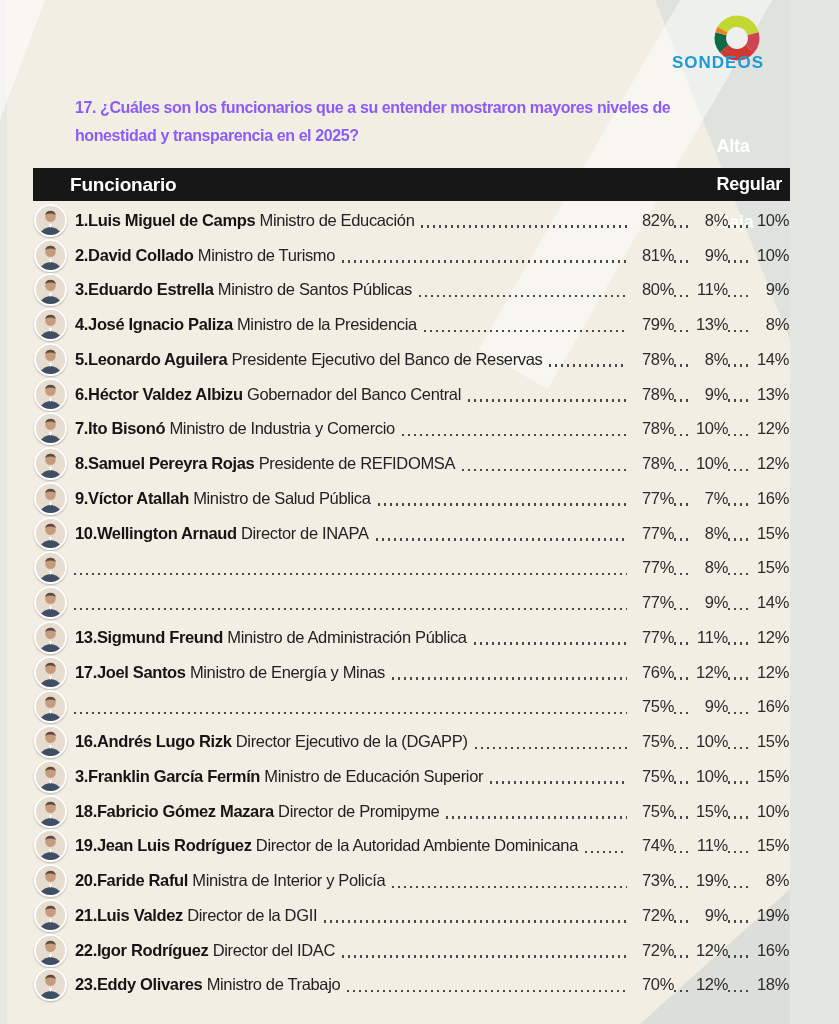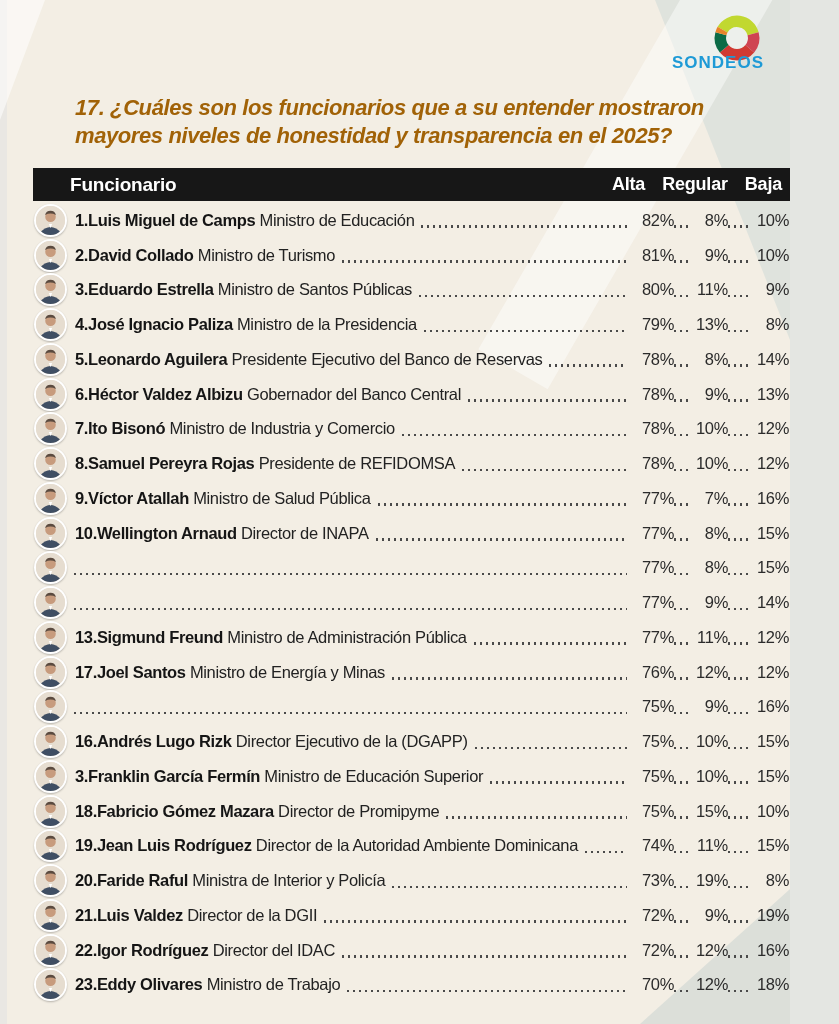--- a/index.html
+++ b/index.html
@@ -18,29 +18,29 @@
     transform:rotate(30deg);}
   .bg-topleft{left:0;top:0;width:120px;height:130px;background:rgba(255,255,255,0.55);
     clip-path:polygon(0 0, 45px 0, 0 120px);}
 
   
   .logo-ring{position:absolute;left:712px;top:13px;width:50px;height:50px;}
   .wordmark{position:absolute;left:672px;top:53px;width:110px;
     font-size:17px;font-weight:bold;color:#1e9ad6;letter-spacing:1px;}
 
   
-  .question{position:absolute;left:75px;top:94px;width:672px;font-size:22px;font-weight:bold;
-    color:#a16207;line-height:28px;letter-spacing:-0.4px;font-style:italic;}
+  .question{position:absolute;left:75px;top:94px;width:672px;font-size:16px;font-weight:bold;
+    color:#8b5cf6;line-height:28px;letter-spacing:-0.4px;}
 
   
   .thead{position:absolute;left:33px;top:168px;width:757px;height:33px;background:#171717;
     display:flex;align-items:center;justify-content:space-between;
     color:#fff;font-weight:bold;}
   .thead .col-funcionario{padding-left:37px;font-size:19px;letter-spacing:-0.2px;}
-  .thead .right-cols{display:flex;gap:17px;padding-right:8px;font-size:18px;letter-spacing:-0.2px;}
+  .thead .right-cols{display:flex;gap:17px;padding-right:8px;font-size:18px;letter-spacing:-0.2px;flex-direction:column;}
 
   
   #rows{position:absolute;left:33px;top:203px;width:757px;}
   .row{display:flex;align-items:center;height:34.75px;color:#1d1d1d;}
   .avatar{flex:0 0 33px;width:33px;height:33px;border-radius:50%;overflow:hidden;
     border:2px solid #ffffff;box-sizing:border-box;background:#e7ddd0;
     box-shadow:0 1px 2px rgba(0,0,0,0.25);margin-left:1px;}
   .avatar svg{display:block;width:100%;height:100%;}
   .who{white-space:nowrap;margin-left:8px;font-size:16.5px;letter-spacing:-0.35px;color:#222;}
   .who b{color:#151515;}

